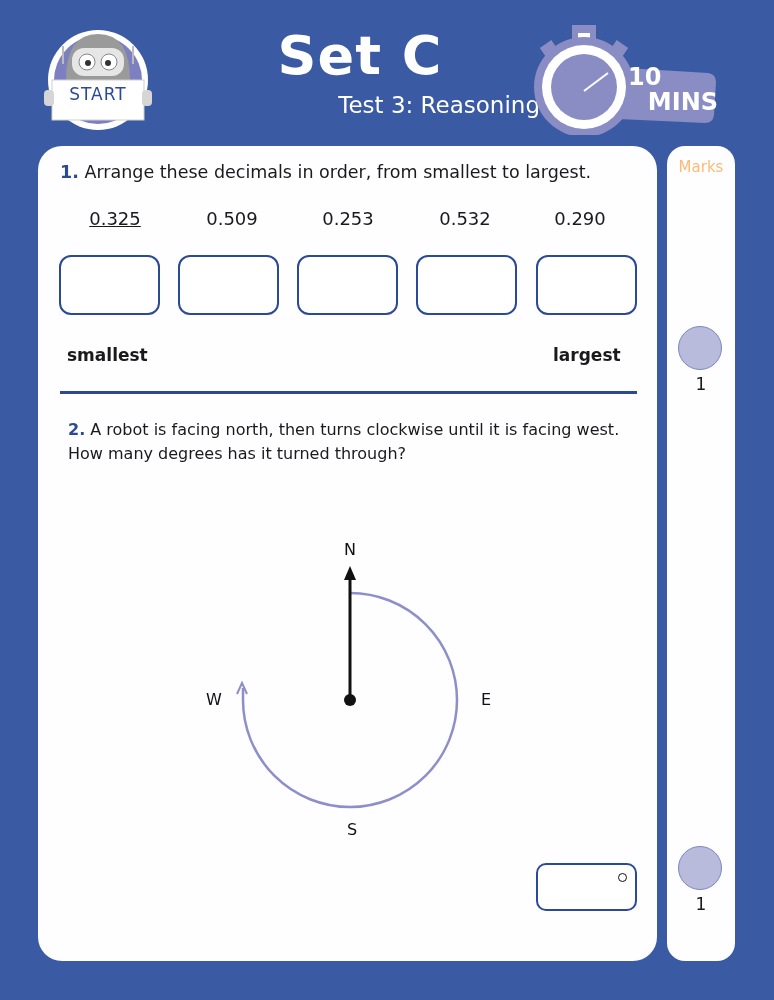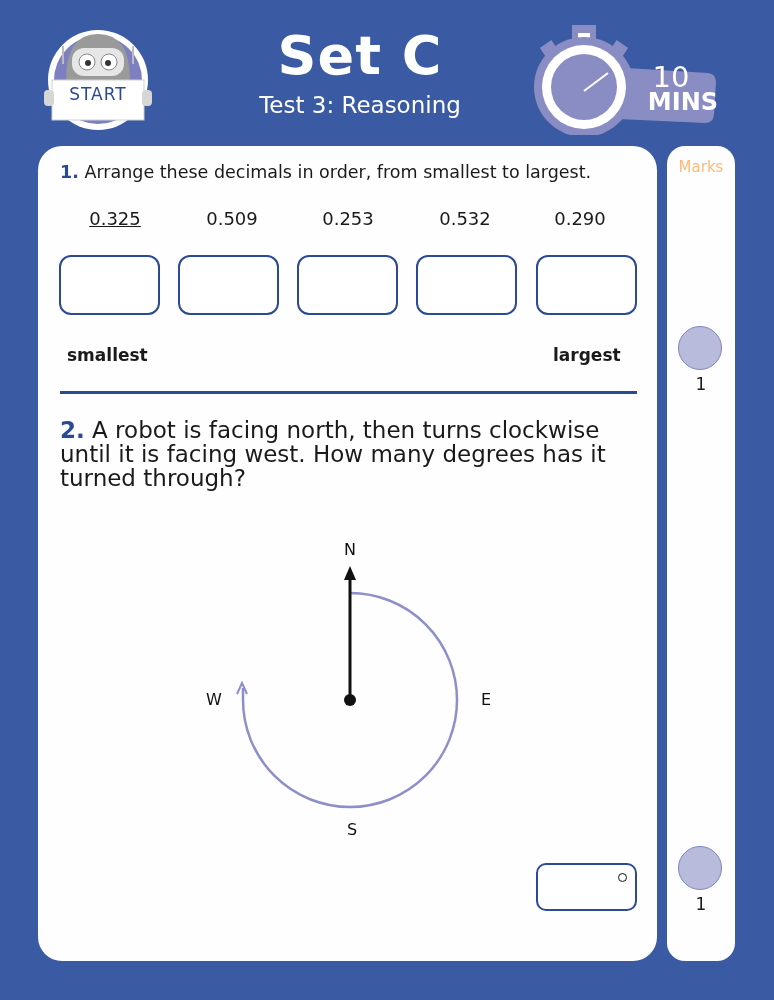--- a/index.html
+++ b/index.html
@@ -12,21 +12,21 @@
   .abs { position: absolute; }
 
   
   .badge-start { left: 38px; top: 18px; width: 120px; height: 112px; }
   .title {
     left: 180px; width: 360px; top: 26px; text-align: center;
     color: #ffffff; font-weight: bold; font-size: 54px; line-height: 60px;
     letter-spacing: 1px;
   }
   .subtitle {
-    left: 180px; width: 360px; top: 90px; text-align: center;
+    left: 180px; width: 360px; top: 90px; text-align: right;
     color: #ffffff; font-size: 23px; line-height: 30px;
   }
   .timer { left: 528px; top: 15px; width: 200px; height: 120px; }
 
   
   .panel {
     left: 38px; top: 146px; width: 619px; height: 815px;
     background: #fefdff; border-radius: 24px;
   }
   .marks-col {
@@ -45,21 +45,21 @@
 
   .qnum { color: #2b4a96; font-weight: bold; }
   .q1-text { left: 60px; top: 162px; font-size: 17.5px; }
   .decimal { top: 208px; font-size: 18px; width: 100px; text-align: center; }
   .answer-box {
     top: 255px; width: 101px; height: 60px; box-sizing: border-box;
     border: 2.5px solid #2b4a96; border-radius: 12px; background: #fff;
   }
   .end-label { top: 345px; font-size: 17px; font-weight: bold; }
   .divider { left: 60px; top: 391px; width: 577px; height: 3px; background: #2b4a96; }
-  .q2-text { left: 60px; top: 418px; width: 570px; font-size: 23px; line-height: 24px; }
+  .q2-text { left: 68px; top: 418px; width: 570px; font-size: 16px; line-height: 24px; }
 
   .compass { left: 190px; top: 530px; width: 320px; height: 320px; }
   .compass-label { font-size: 16px; color: #111; width: 20px; text-align: center; }
 
   .answer-q2 {
     left: 536px; top: 863px; width: 101px; height: 48px; box-sizing: border-box;
     border: 2.5px solid #2b4a96; border-radius: 10px; background: #fff;
   }
   .degree-sym {
     position: absolute; right: 8px; top: 8px; width: 7px; height: 7px;
@@ -97,21 +97,21 @@
     <path d="M82 52 L180 58 Q188 59 188 67 L186 100 Q185 108 177 108 L90 104 Z" fill="#8a8cc4"></path>
     <rect x="44" y="10" width="24" height="14" fill="#8a8cc4"></rect>
     <rect x="50" y="18" width="12" height="10" fill="#fff"></rect>
     <rect x="14" y="28" width="14" height="12" fill="#8a8cc4" transform="rotate(-35 21 34)"></rect>
     <rect x="84" y="28" width="14" height="12" fill="#8a8cc4" transform="rotate(35 91 34)"></rect>
     <circle cx="56" cy="72" r="50" fill="#8a8cc4"></circle>
     <circle cx="56" cy="72" r="42" fill="#ffffff"></circle>
     <circle cx="56" cy="72" r="33" fill="#8a8cc4"></circle>
     <line x1="56" y1="76" x2="80" y2="58" stroke="#fff" stroke-width="2"></line>
   </svg>
-  <div class="abs" style="left:100px; top:50px; width:86px; text-align:center; color:#fff; font-weight:normal; font-size:29px; line-height:24px;">10</div>
+  <div class="abs" style="left:100px; top:50px; width:86px; color:#fff; font-weight:bold; font-size:24px; line-height:24px;">10</div>
   <div class="abs" style="left:96px; top:74px; width:94px; text-align:right; color:#fff; font-weight:bold; font-size:24px; line-height:26px;">MINS</div>
 </div>
 
 <div class="abs panel"></div>
 
 <div class="abs marks-col"></div>
 <div class="abs marks-label">Marks</div>
 <div class="abs mark-circle" style="left:678px; top:326px;"></div>
 <div class="abs mark-num" style="left:667px; top:374px;">1</div>
 <div class="abs mark-circle" style="left:678px; top:846px;"></div>

